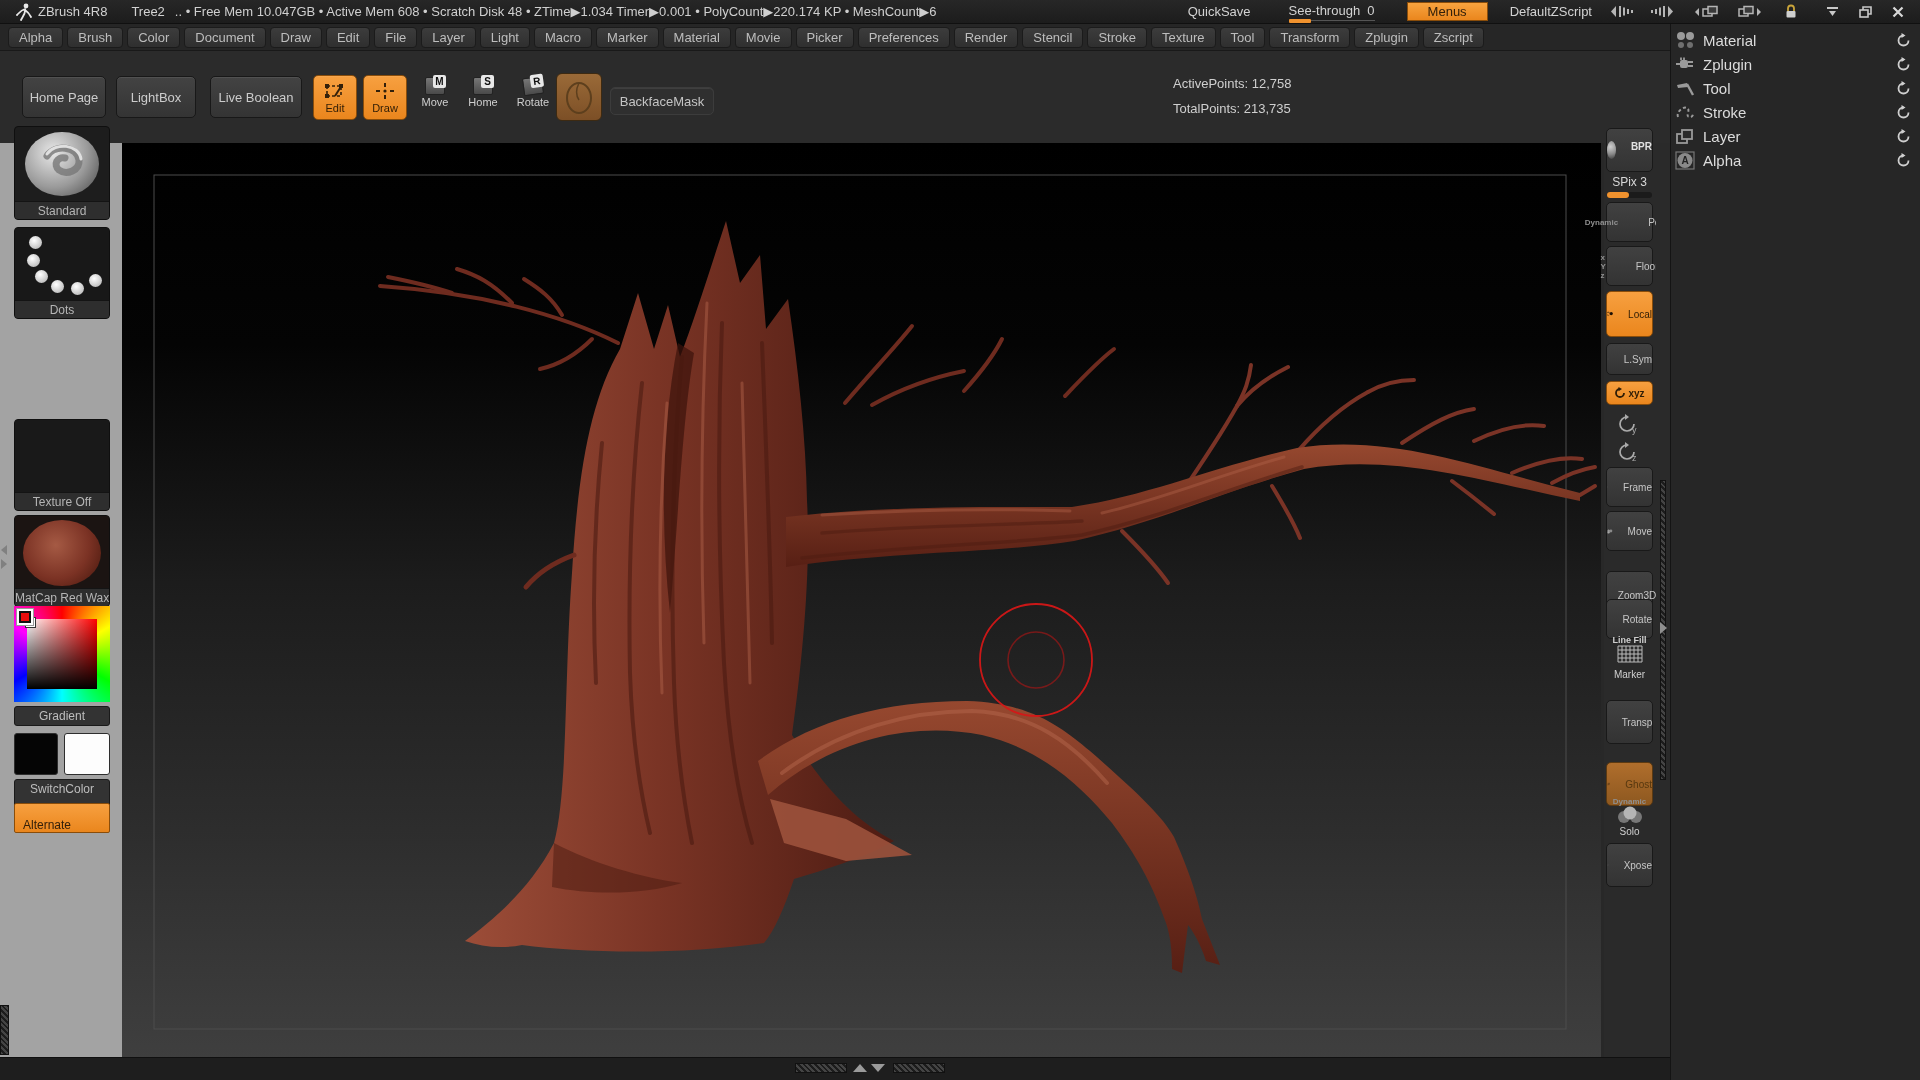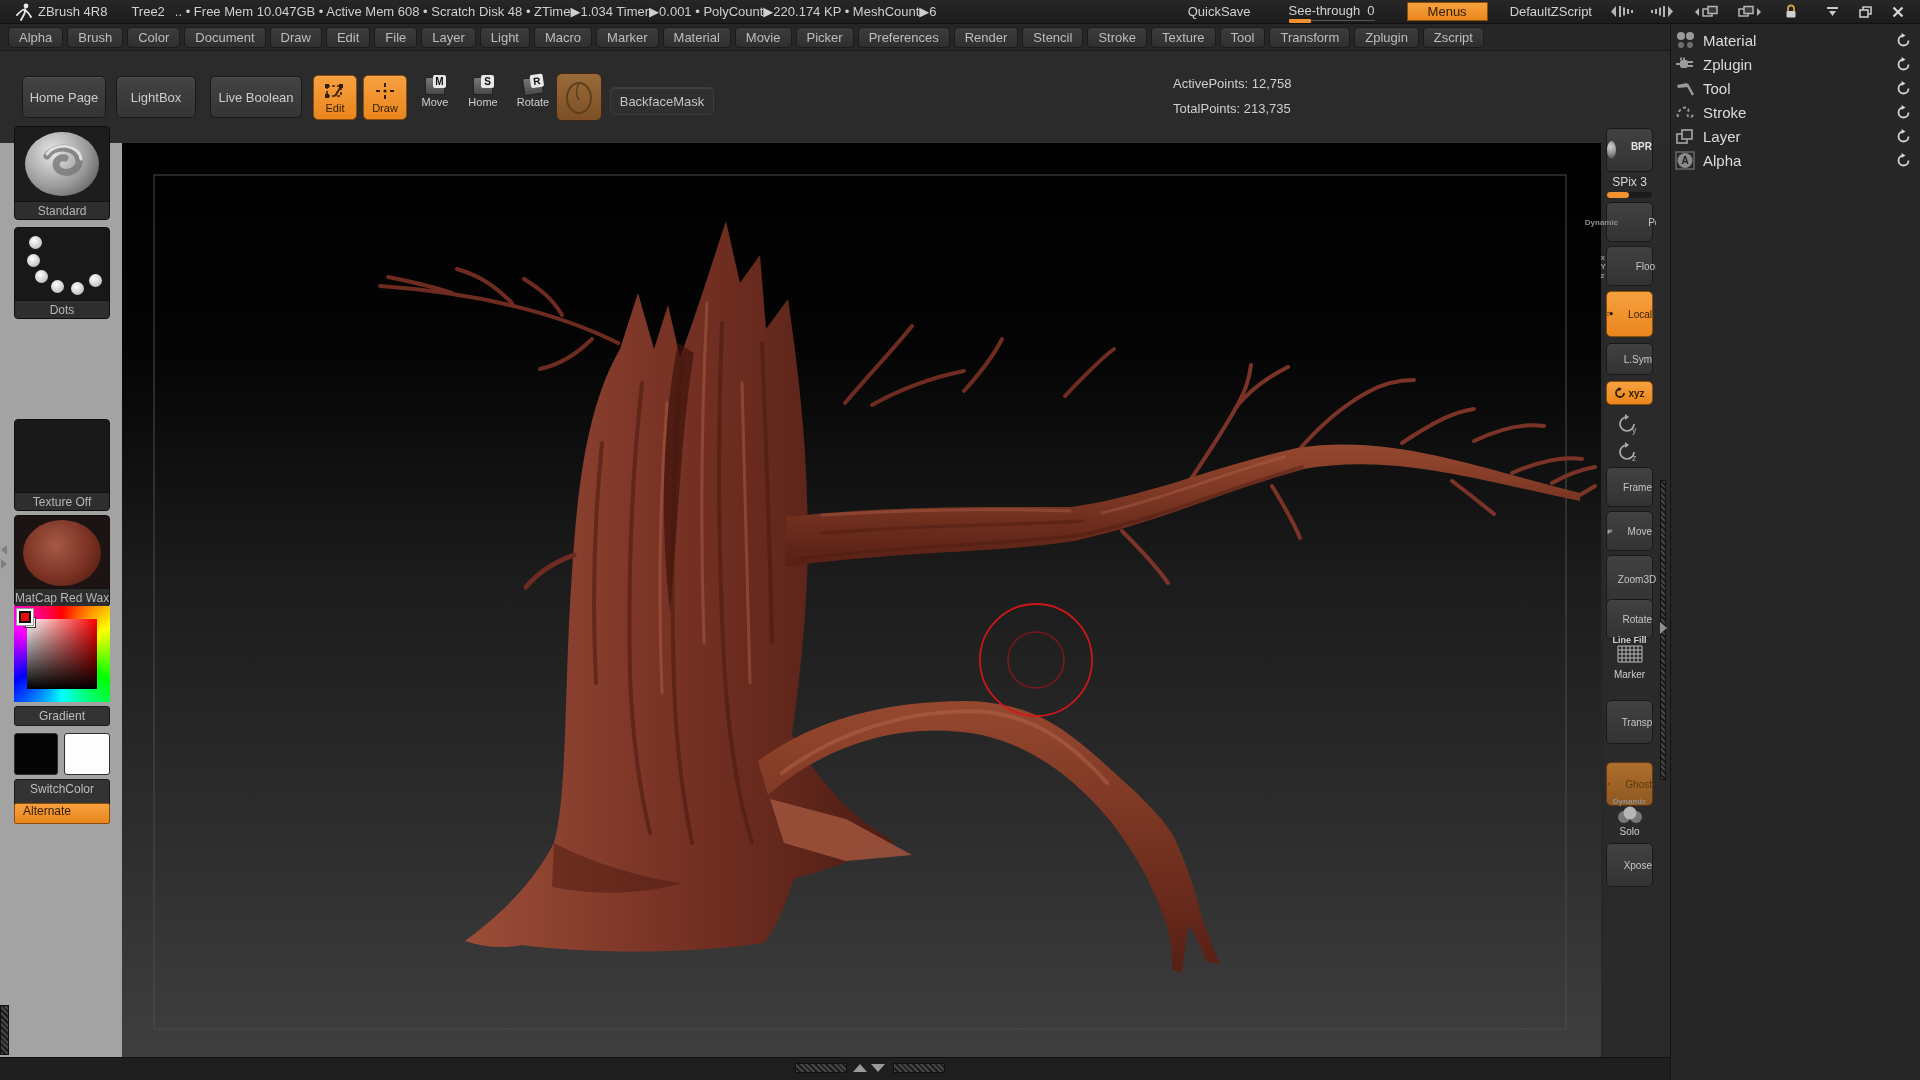--- a/index.html
+++ b/index.html
@@ -60,21 +60,21 @@
     background:conic-gradient(#f00,#ff0,#0f0,#0ff,#00f,#f0f,#f00); }
   .grad-inner { position:absolute; left:13px; top:13px; right:13px; bottom:13px;
     background:linear-gradient(to bottom, rgba(0,0,0,0), #000),
                linear-gradient(to right, #fff, #f00); }
   .swatch-red { position:absolute; left:2px; top:2px; width:18px; height:18px;
     background:#fff; border:1px solid #999; }
   .swatch-red::after { content:""; position:absolute; inset:2px; background:#e90d0d; border:2px solid #111; }
   .sel-dot { position:absolute; left:12px; top:12px; width:9px; height:9px;
     border:2px solid #fff; background:rgba(0,0,0,.2); box-shadow:0 0 0 1px #333; }
   .alt-btn { background:linear-gradient(#f7a040,#ea861d); border:1px solid #8a4d0a;
-    color:#33200a; font-size:12px; padding:0 8px; border-radius:2px; }
+    color:#33200a; font-size:12px; padding:14px 8px; border-radius:2px; }
 
   
   .canvas { left:122px; top:143px; width:1479px; height:916px;
     background:linear-gradient(180deg,#000 0%, #040404 22%, #1c1c1c 48%, #2d2d2d 75%, #3f3f3f 100%); }
 
   
   .rightshelf { left:1604px; top:143px; width:52px; height:916px; background:#2a2a2a; }
   .rbtn { position:absolute; left:2px; width:47px; background:linear-gradient(#414141,#333);
     border:1px solid #191919; border-radius:5px; color:#c6c6c6; font-size:10px;
     display:flex; flex-direction:row; align-items:center; justify-content:center; gap:15px; }
@@ -505,21 +505,21 @@
   <div class="rbtn" style="top:368px;height:40px;">
     <svg width="24" height="20" viewBox="0 0 24 20">
         <circle cx="17" cy="10" r="6" fill="#8a8a8a"></circle>
         <g stroke="#ddd" stroke-width="2.2" stroke-linecap="round">
           <path d="M4 18 V8 M7 17 V5 M10 17 V7"></path>
         </g>
         <path d="M3 18 C5 20 9 20 11 18" fill="none" stroke="#ddd" stroke-width="2"></path>
       </svg>
     <span>Move</span>
   </div>
-  <div class="rbtn" style="top:412px;height:49px;">
+  <div class="rbtn" style="top:428px;height:49px;">
     <svg width="24" height="20" viewBox="0 0 24 20">
         <circle cx="17" cy="9" r="5" fill="#8a8a8a"></circle>
         <circle cx="10" cy="7" r="6" fill="none" stroke="#ddd" stroke-width="2"></circle>
         <path d="M5.5 11.5 L1 17" stroke="#ddd" stroke-width="2.6" stroke-linecap="round"></path>
       </svg>
     <span>Zoom3D</span>
   </div>
   <div class="rbtn" style="top:456px;height:40px;">
     <svg width="24" height="20" viewBox="0 0 24 20">
         <circle cx="12" cy="11" r="6" fill="#8a8a8a"></circle>

